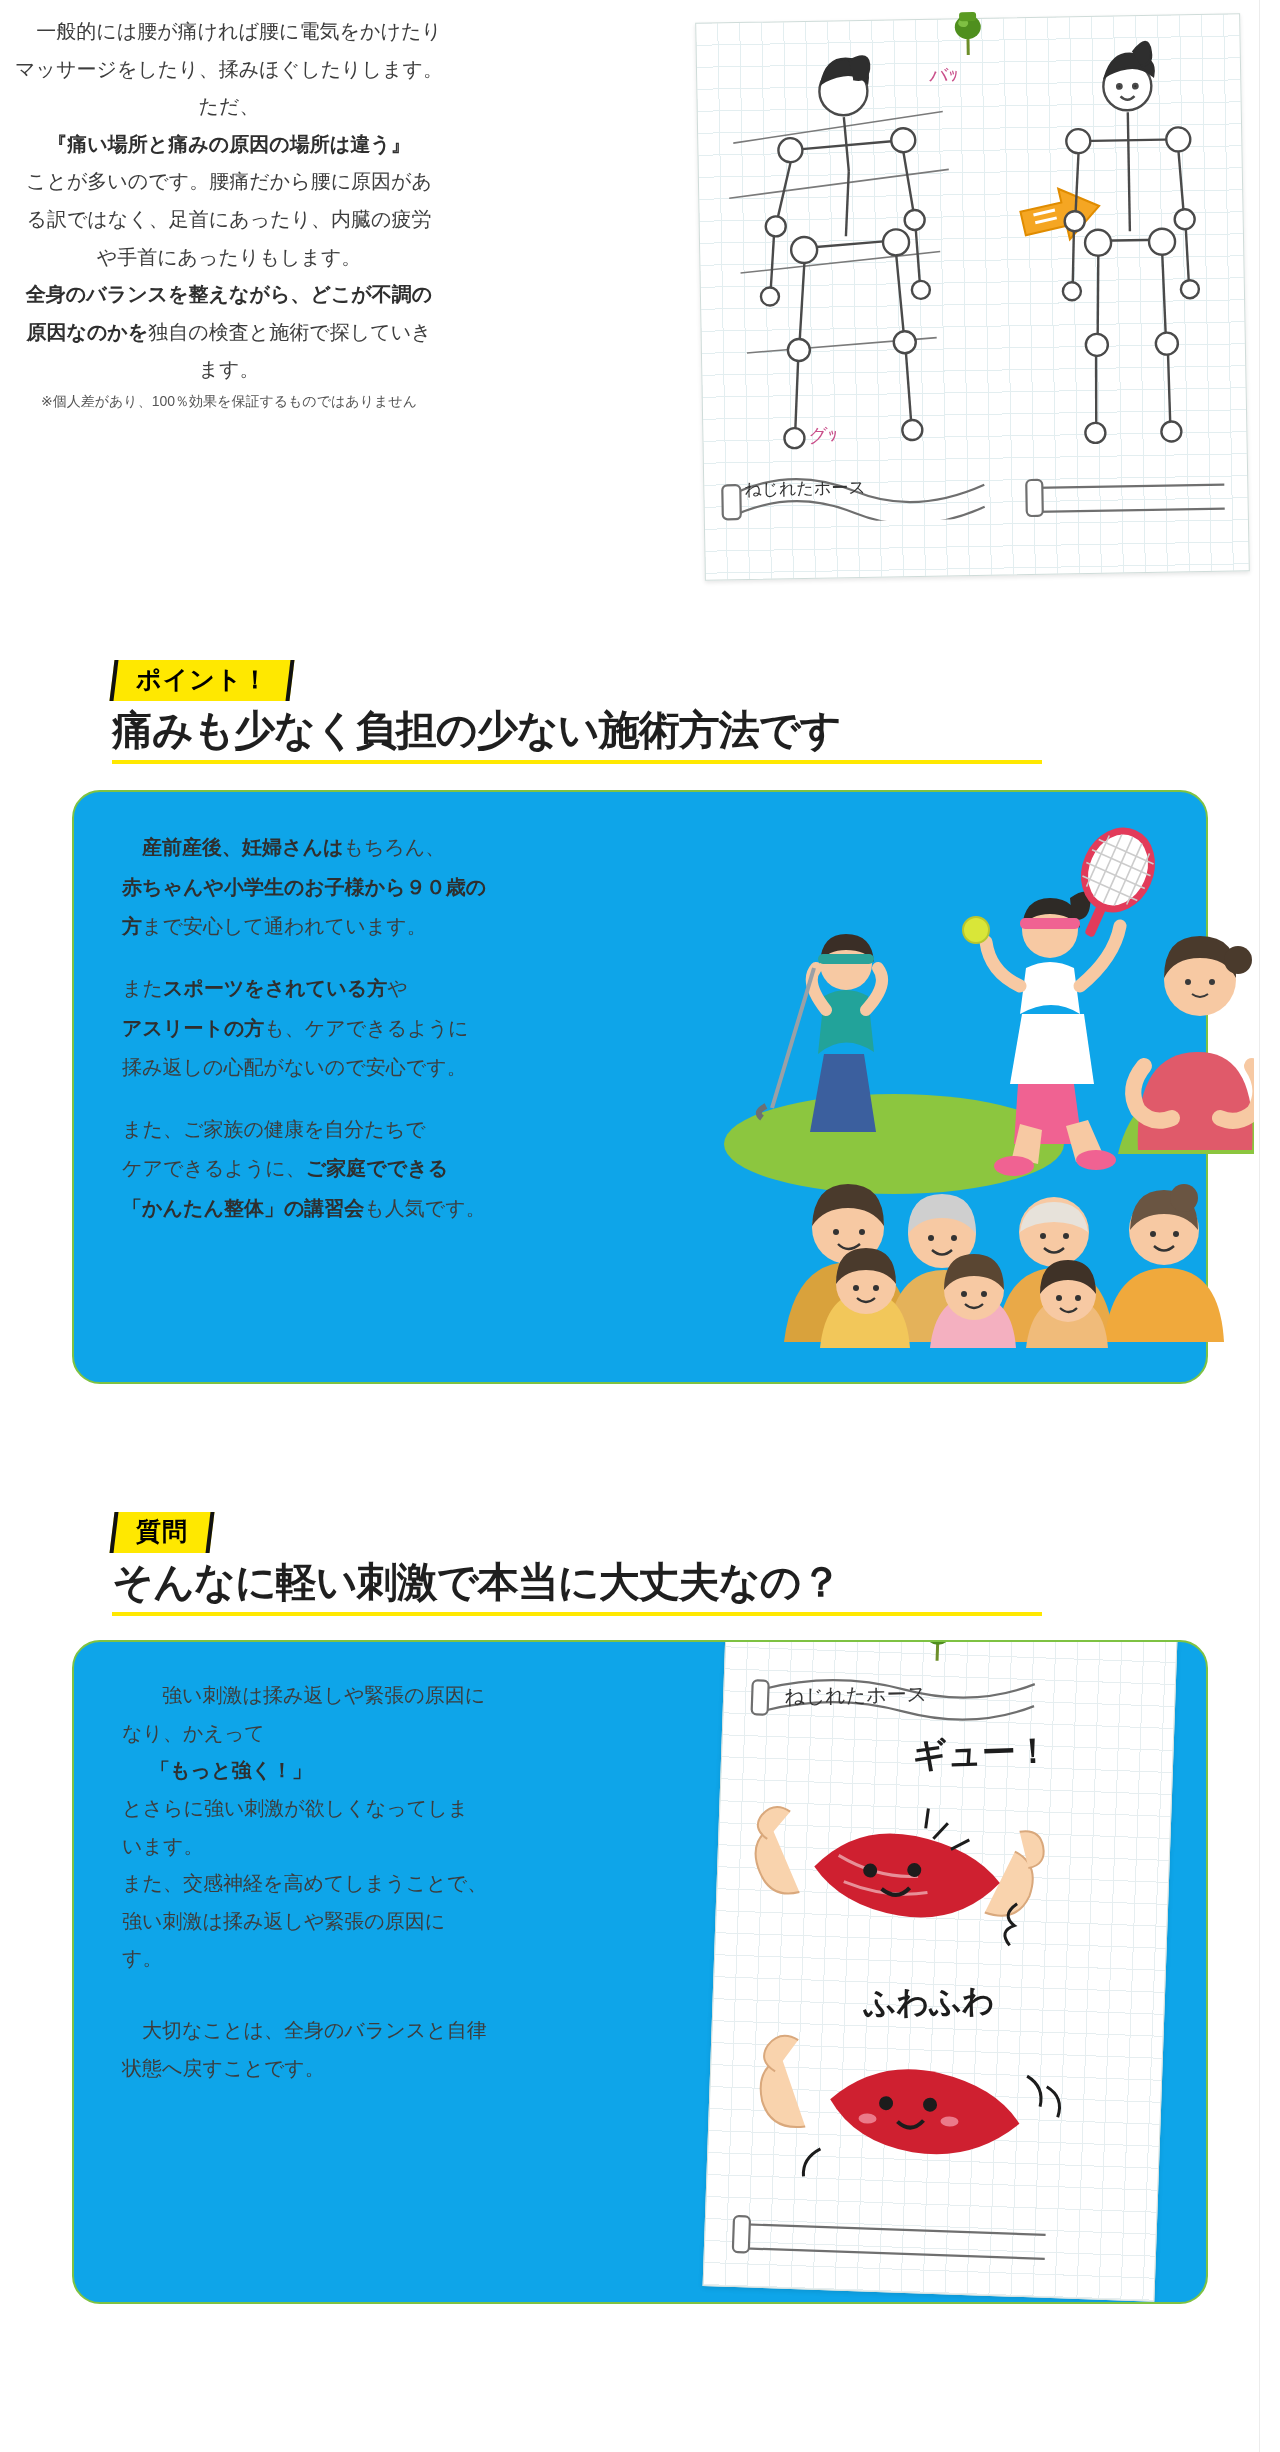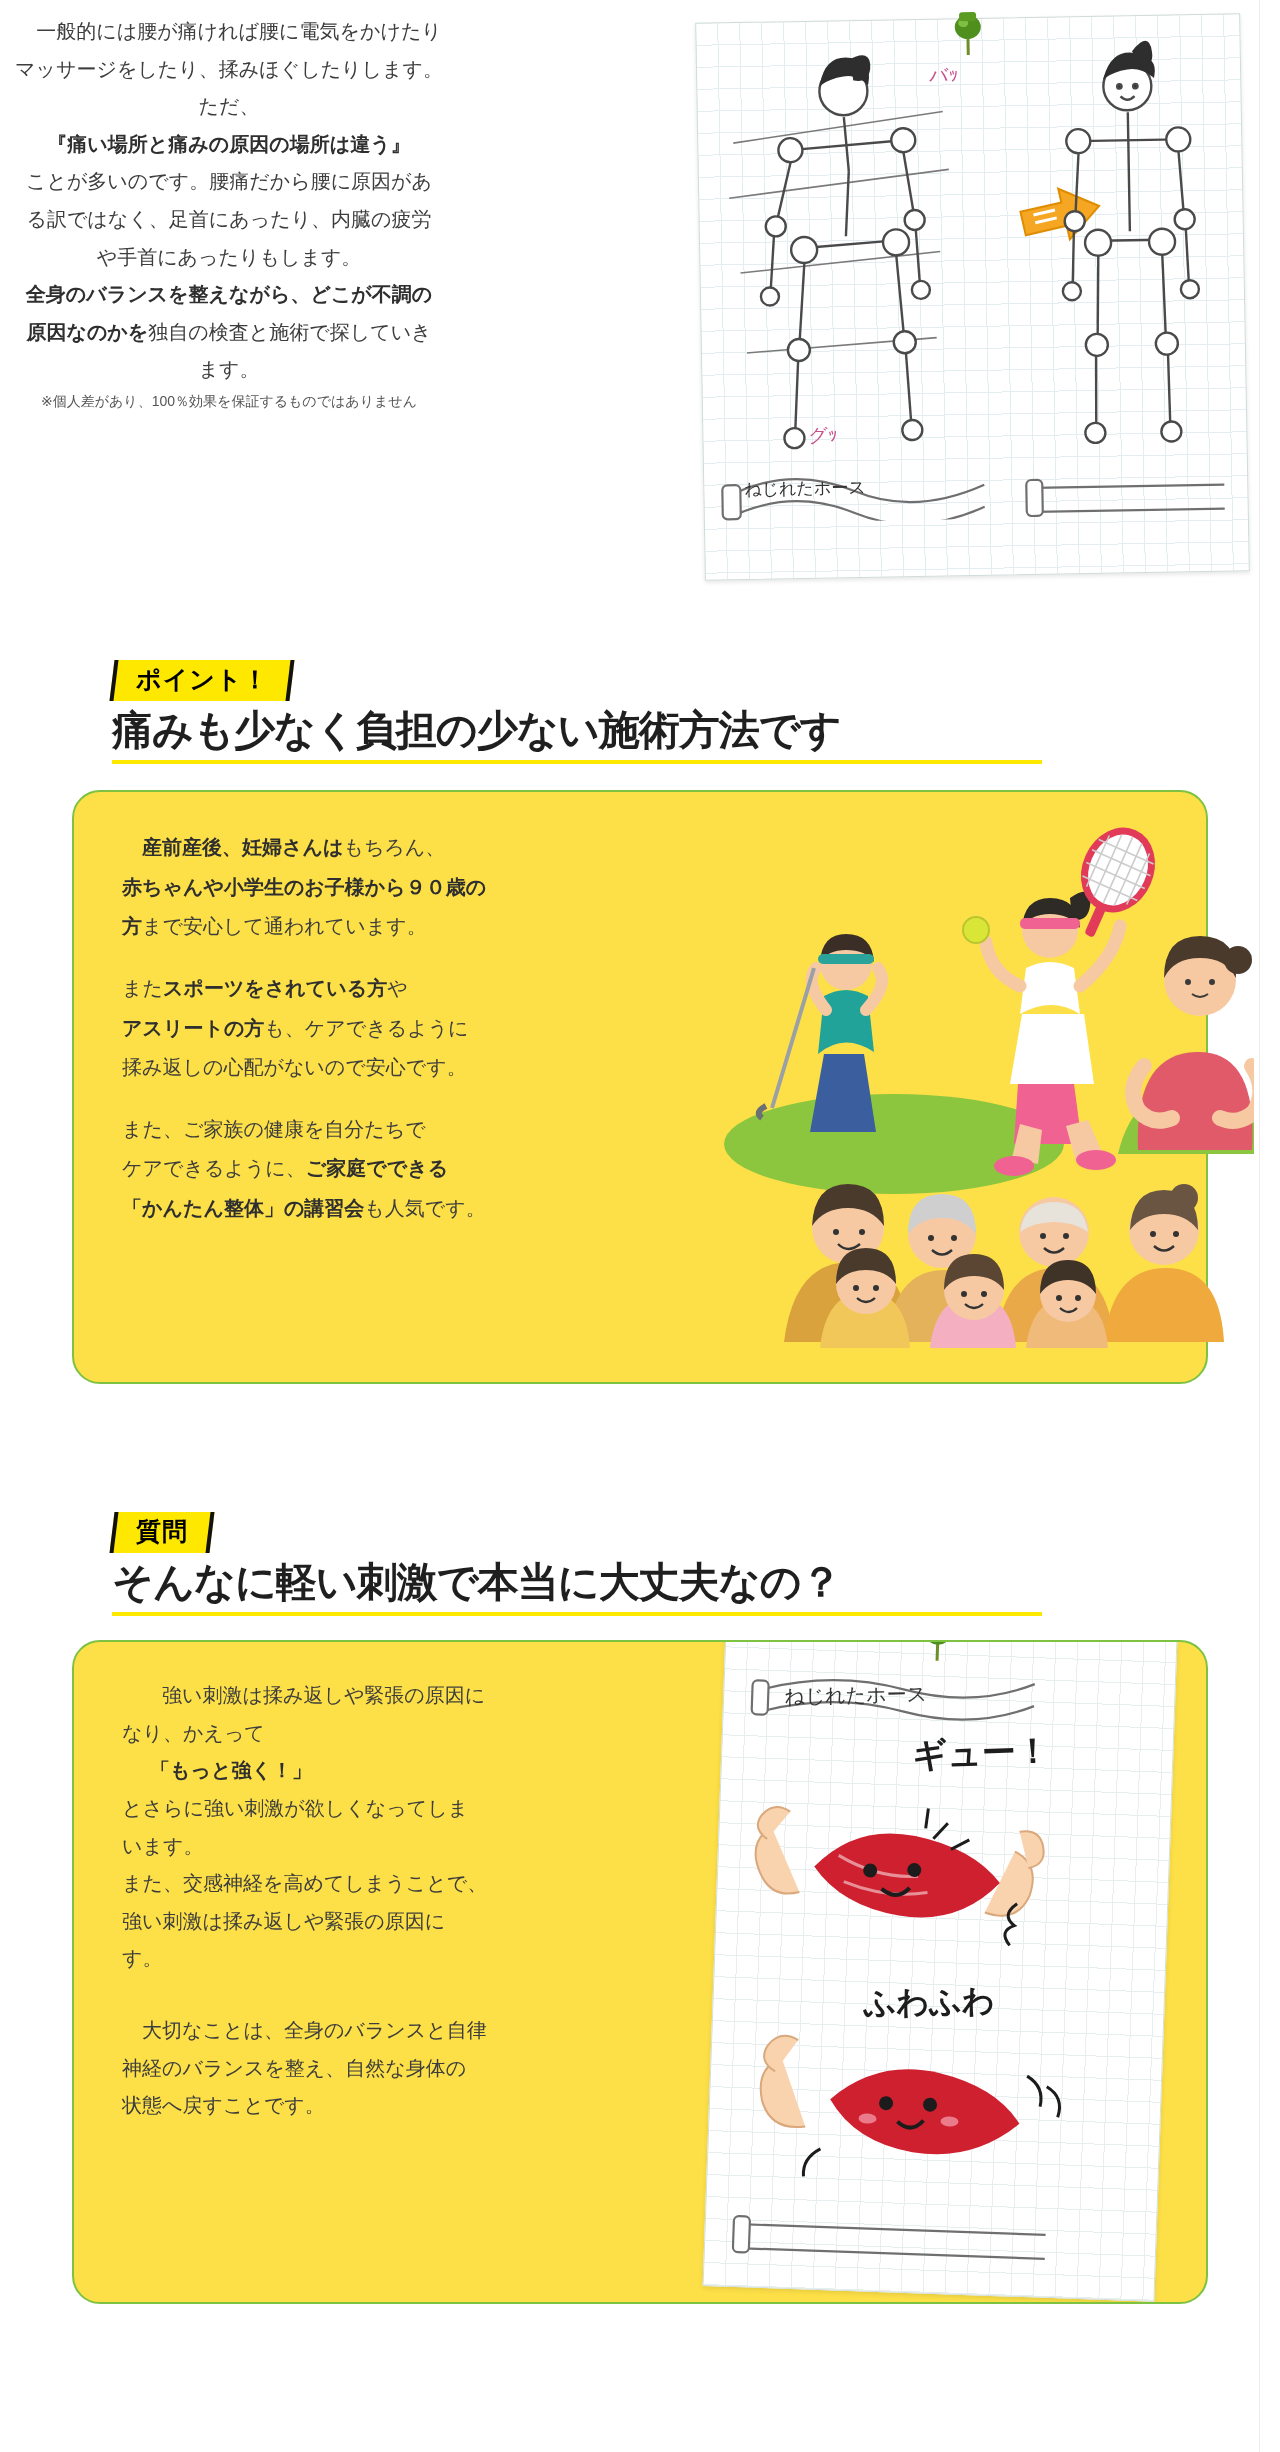--- a/index.html
+++ b/index.html
@@ -47,21 +47,21 @@
   }
   .ribbon span{display:inline-block;transform:skewX(7deg);}
   .bighead{
     font-size:41px;font-weight:bold;color:#1f1f1f;letter-spacing:-1px;
     margin:4px 0 0 0;line-height:1.25;
   }
   .underline{height:4px;background:#ffe800;margin-top:4px;}
 
   
   .card{
-    border:2px solid #7ec242;border-radius:28px;background:#fde047;
+    border:2px solid #7ec242;border-radius:28px;background:#0ea5e9;
     position:relative;
   }
 
   
   .sec2{position:absolute;left:0;top:660px;width:1280px;}
   .sec2 .head-wrap{margin-left:112px;}
   .sec2 .underline{width:930px;}
   .card2{margin:26px 72px 0 72px;height:590px;}
   .card2-text{position:absolute;left:48px;top:38px;width:520px;}
   .card2-text p{margin:0 0 4px 0;}
@@ -400,21 +400,20 @@
         <p>　　強い刺激は揉み返しや緊張の原因に</p>
         <p>なり、かえって</p>
         <p class="b" style="padding-left:28px">「もっと強く！」</p>
         <p>とさらに強い刺激が欲しくなってしま</p>
         <p>います。</p>
         <p>また、交感神経を高めてしまうことで、</p>
         <p>強い刺激は揉み返しや緊張の原因に</p>
         <p>す。</p>
         <div class="gap"></div>
         <p>　大切なことは、全身のバランスと自律</p>
-        <p>神経のバランスを整え、自然な身体の</p>
         <p>状態へ戻すことです。</p>
       </div>
 
       <div class="memo2">
         <svg style="position:absolute;left:190px;top:-18px;" width="44" height="48" viewBox="0 0 44 48">
           <rect x="20" y="26" width="3" height="20" fill="#6d8f2a"></rect>
           <ellipse cx="21.5" cy="18" rx="13" ry="12" fill="#4f8f1e"></ellipse>
           <ellipse cx="17" cy="14" rx="5" ry="4" fill="#7fc043"></ellipse>
           <rect x="13" y="3" width="17" height="9" rx="3" fill="#5a9b22"></rect>
         </svg>

